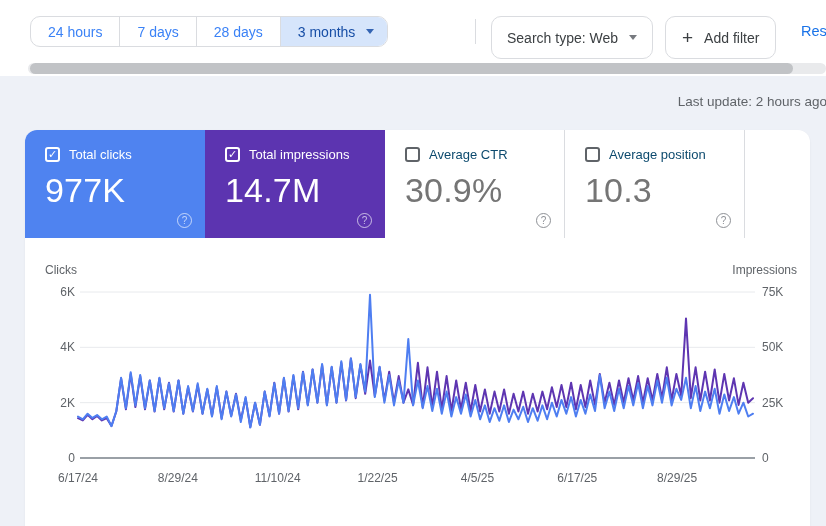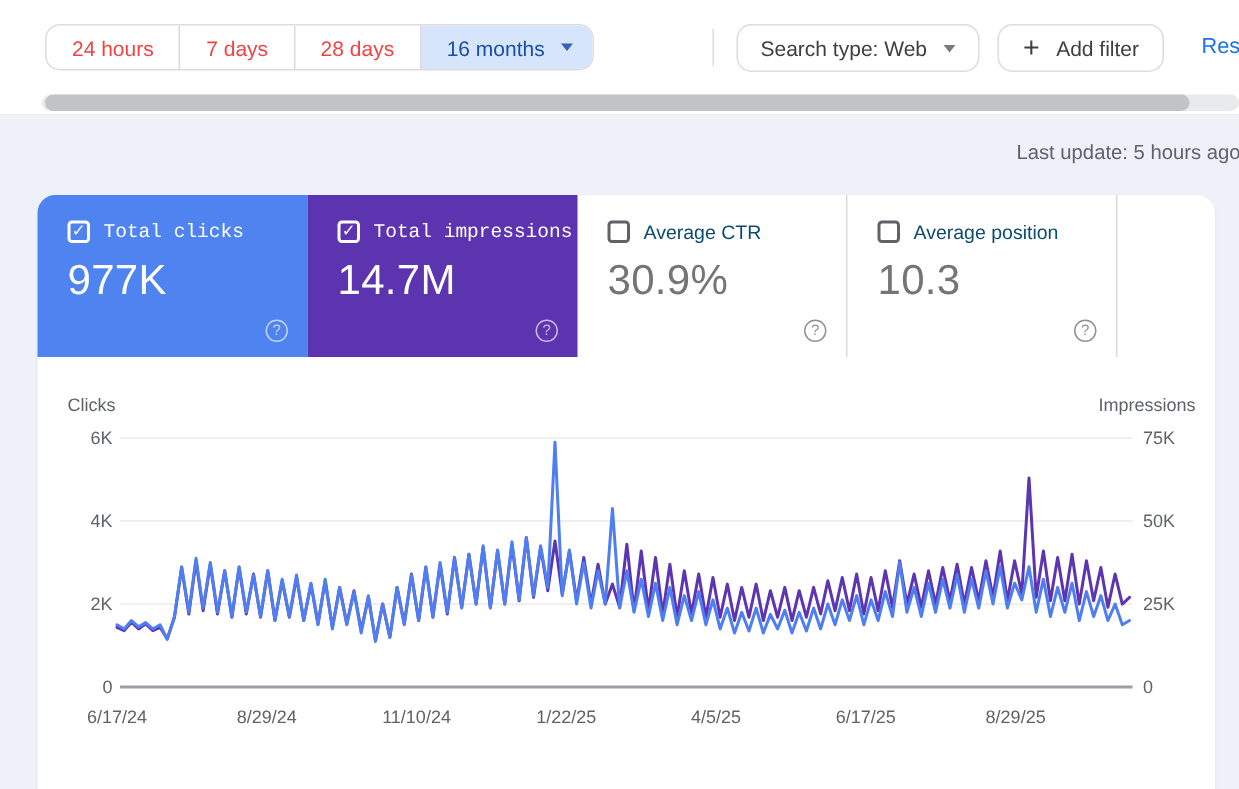--- a/index.html
+++ b/index.html
@@ -12,33 +12,33 @@
   }
   
   .topbar { position:absolute; left:0; top:0; width:826px; height:76px; background:#fff; }
   .seg {
     position:absolute; left:30px; top:16px; height:31px;
     display:flex; align-items:stretch;
     border:1px solid #dadce0; border-radius:10px; overflow:hidden; background:#fff;
   }
   .seg .segbtn {
     display:flex; align-items:center; padding:0 17px;
-    font-size:14px; color:#ef4444; background:none; border:none;
+    font-size:14px; color:#3b82f6; background:none; border:none;
     border-left:1px solid #dadce0; cursor:pointer; white-space:nowrap;
     font-family:inherit;
   }
   .seg .segbtn:first-child { border-left:none; }
   .seg .segbtn.sel { background:#d6e5fb; color:#174ea6; font-weight:500; padding-right:13px; }
   .caret {
     width:0; height:0; border-left:4.5px solid transparent; border-right:4.5px solid transparent;
     border-top:5px solid currentColor; margin-left:11px; opacity:.85; display:inline-block;
   }
   .tb-divider { position:absolute; left:475px; top:19px; width:1px; height:25px; background:#dadce0; }
   .pill {
-    position:absolute; top:16px; height:32px; display:flex; align-items:center;
+    position:absolute; top:16px; height:43px; display:flex; align-items:center;
     border:1px solid #dadce0; border-radius:10px; background:#fff;
     font-size:14px; color:#3c4043; cursor:pointer; white-space:nowrap; font-family:inherit;
   }
   .pill.search { left:491px; padding:0 15px; }
   .pill.search .caret { color:#5f6368; }
   .pill.addf { left:665px; padding:0 16px; }
   .plus { font-size:19px; font-weight:400; color:#3c4043; margin-right:11px; line-height:1; }
   .reset { position:absolute; left:801px; top:23px; font-size:14.5px; font-weight:500;
            color:#1a73e8; cursor:pointer; white-space:nowrap; }
   
@@ -54,43 +54,43 @@
            box-shadow:0 1px 2px rgba(60,64,67,.08); }
   .cards { display:flex; height:108px; }
   .card { position:relative; width:180px; height:108px; padding:17px 0 0 20px; cursor:pointer; }
   .card.bordered { border-right:1px solid #dadce0; }
   .card .lblrow { display:flex; align-items:center; gap:9px; }
   .cb { width:15px; height:15px; border:2px solid #5f6368; border-radius:3px; flex:0 0 auto;
         display:flex; align-items:center; justify-content:center;
         font-size:11px; line-height:1; color:#fff; cursor:pointer; }
   .card.on .cb { border-color:#fff; }
   .card .lbl { font-size:13px; color:#0c4a6e; }
-  .card.on .lbl { color:#fff;font-family:Liberation Mono, monospace; }
-  .card .val { font-size:28px; color:#757575; margin-top:9px; letter-spacing:.2px; }
+  .card.on .lbl { color:#fff; }
+  .card .val { font-size:34px; color:#757575; margin-top:9px; letter-spacing:.2px; }
   .card.on .val { color:#fff; }
   .help { position:absolute; right:13px; bottom:10px; width:15px; height:15px;
           border:1.3px solid #8e9196; border-radius:50%; color:#8e9196;
           font-size:10px; display:flex; align-items:center; justify-content:center; cursor:pointer; }
   .card.on .help { border-color:rgba(255,255,255,.65); color:rgba(255,255,255,.65); }
   .card-filler { flex:1; }
   
   .chartwrap { position:relative; width:785px; height:288px; }
   .chartwrap svg { position:absolute; left:0; top:0; }
   svg text { font-family:"Liberation Sans","DejaVu Sans",sans-serif; font-size:12px; fill:#5f6368; }
 </style>
 </head>
 <body>
 
 <div class="topbar">
   <div class="seg">
     <button class="segbtn">24 hours</button>
     <button class="segbtn">7 days</button>
     <button class="segbtn">28 days</button>
     <button class="segbtn sel">
-      <span>16 months</span>
+      <span>3 months</span>
       <span class="caret"></span>
     </button>
   </div>
 
   <div class="tb-divider"></div>
 
   <button class="pill search">
     <span>Search type: Web</span>
     <span class="caret"></span>
   </button>
@@ -99,21 +99,21 @@
     <span class="plus">+</span>
     <span>Add filter</span>
   </button>
 
   <span class="reset">Reset</span>
 
   <div class="hscroll-track"></div>
   <div class="hscroll-thumb"></div>
 </div>
 
-<div class="last-update">Last update: 5 hours ago</div>
+<div class="last-update">Last update: 2 hours ago</div>
 
 <div class="panel">
 
   <div class="cards">
 
     <div class="card on" style="border-radius: 12px 0px 0px; background: rgb(79, 131, 240);">
       <div class="lblrow">
         <span class="cb">✓</span>
         <span class="lbl">Total clicks</span>
       </div>

